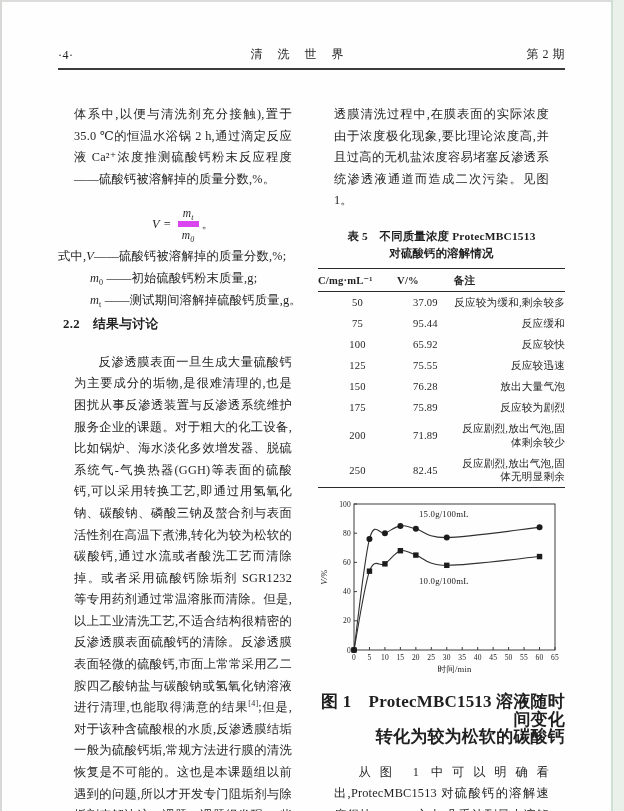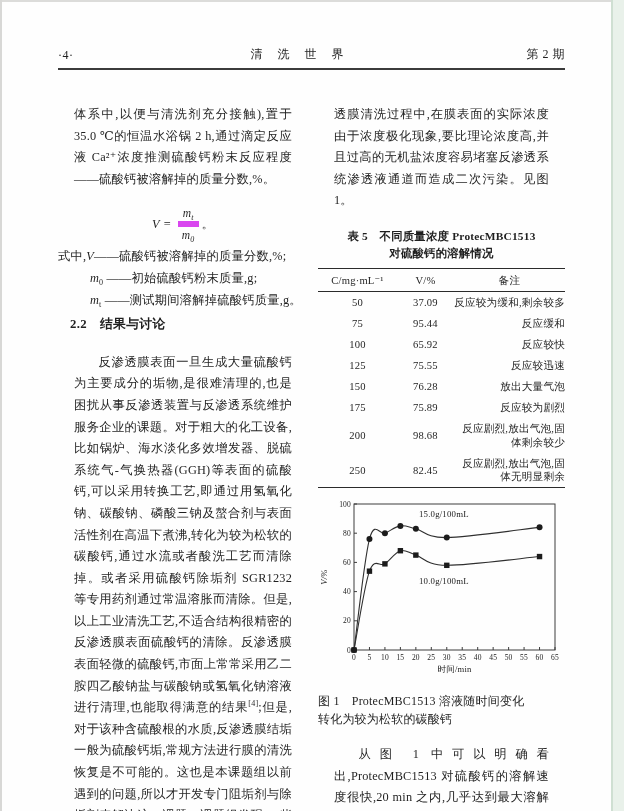--- a/index.html
+++ b/index.html
@@ -28,33 +28,33 @@
   .ivar{font-style:italic;}
 
   .formula-row{display:flex;justify-content:center;align-items:center;margin:5px 0 4px;font-size:12.3px;}
   .frac{display:inline-block;text-align:center;vertical-align:middle;margin:0 3px;font-style:italic;}
   .frac .num{display:block;border-bottom:6px solid #d946ef;padding:0 4px 1px;line-height:14px;font-size:11.5px;}
   .frac .den{display:block;padding:1px 4px 0;line-height:14px;font-size:11.5px;}
 
   .where-line{line-height:21.6px;}
   .where-line.ind{padding-left:2.6em;}
 
-  .section-heading{font-weight:bold;font-size:12.8px;margin:3px 12px 3px;letter-spacing:0.3px;}
+  .section-heading{font-weight:bold;font-size:12.8px;margin:3px 5px 3px;letter-spacing:0.3px;}
 
   .table-caption{font-weight:bold;font-size:11.4px;line-height:17.5px;text-align:center;margin:7px 0 5px;}
   .data-table{width:100%;border-collapse:collapse;border-top:1.6px solid #2b2b2b;border-bottom:1.6px solid #2b2b2b;
     font-size:10.6px;line-height:13.5px;}
-  .data-table th{border-bottom:1px solid #2b2b2b;padding:5px 0 4px;font-weight:normal;text-align:center;}
+  .data-table th{border-bottom:1px solid #2b2b2b;padding:5px 0 4px;font-weight:bold;}
   .data-table td{padding:4px 0 3.5px;vertical-align:middle;}
   .data-table td:nth-child(1){width:32%;text-align:center;}
   .data-table td:nth-child(2){width:23%;text-align:center;}
   .data-table td:nth-child(3){width:45%;text-align:right;}
 
   .chart-wrap{margin:8px 0 0;text-align:center;}
-  .fig-caption{font-weight:normal;font-size:12px;line-height:17.5px;text-align:left;margin:3px 0 7px;}
+  .fig-caption{font-weight:bold;font-size:17px;line-height:17.5px;text-align:right;margin:3px 0 7px;}
 </style>
 </head>
 <body>
 
 <div class="page">
   <div class="edge-top"></div>
   <div class="edge-left"></div>
   <div class="edge-right"></div>
 
   <div class="header">
@@ -136,21 +136,21 @@
             <td>76.28</td>
             <td>放出大量气泡</td>
           </tr>
           <tr>
             <td>175</td>
             <td>75.89</td>
             <td>反应较为剧烈</td>
           </tr>
           <tr>
             <td>200</td>
-            <td>98.68</td>
+            <td>71.89</td>
             <td>反应剧烈,放出气泡,固体剩余较少</td>
           </tr>
           <tr>
             <td>250</td>
             <td>82.45</td>
             <td>反应剧烈,放出气泡,固体无明显剩余</td>
           </tr>
         </tbody>
     </table>
 

